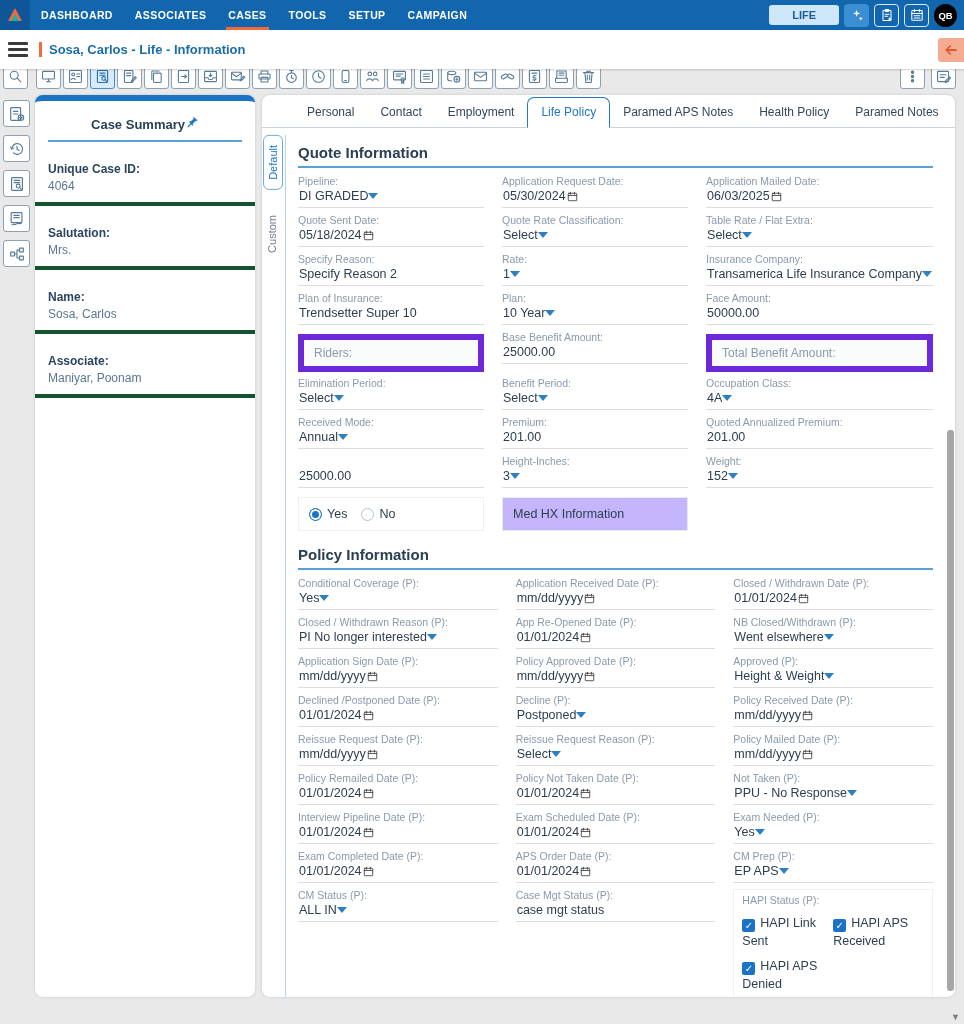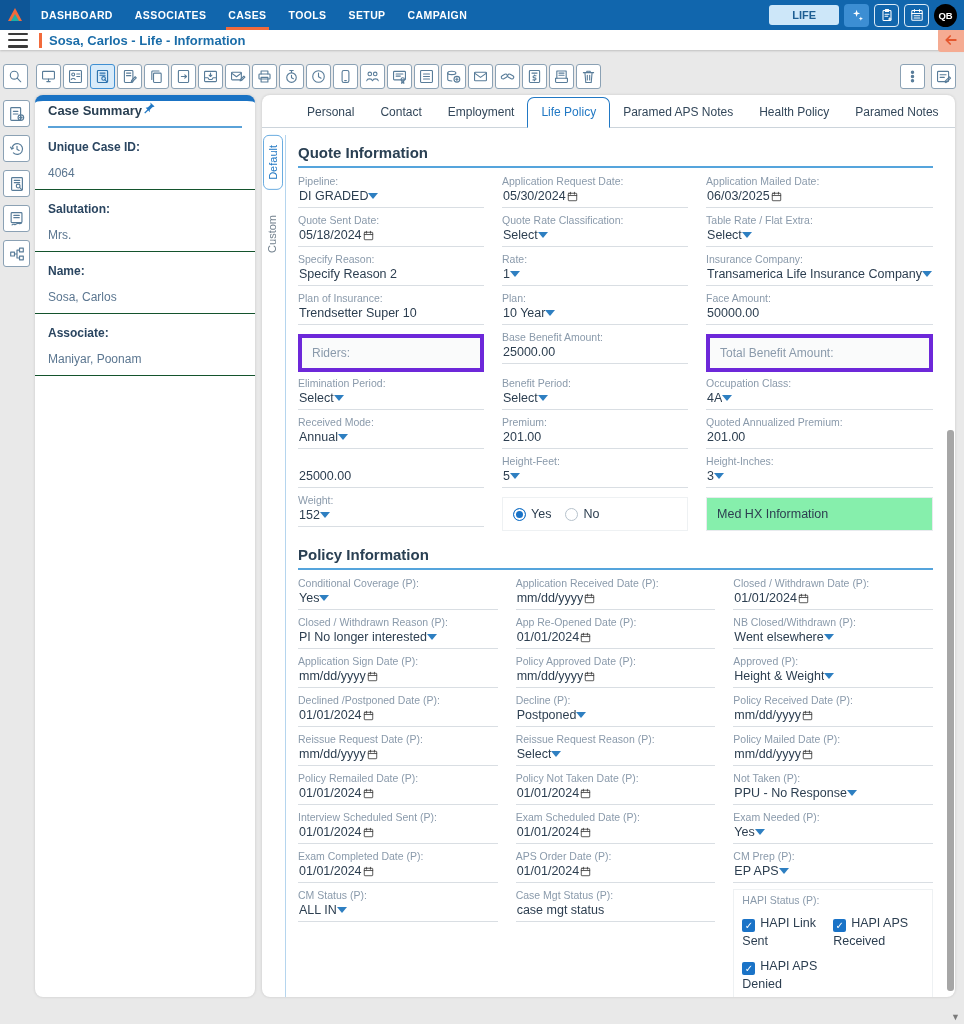--- a/index.html
+++ b/index.html
@@ -12,68 +12,68 @@
   .nav-item{color:#fff;font-size:10.5px;font-weight:700;letter-spacing:.4px;padding:0 11px;line-height:30px;position:relative;cursor:pointer;white-space:nowrap}
   .nav-item.active::after{content:"";position:absolute;left:9px;right:9px;bottom:0;height:3px;background:#f26a3b}
   .nav-right{margin-left:auto;display:flex;align-items:center;gap:5px;padding-right:7px}
   .life-btn{background:#cde7f9;color:#1d5e93;font-weight:700;font-size:11px;padding:4px 23px;border-radius:3px;cursor:pointer}
   .nav-ic{width:25px;height:23px;border-radius:4px;display:flex;align-items:center;justify-content:center;color:#fff;cursor:pointer}
   .nav-ic.bg{background:#3c8ed3}
   .nav-ic.br{border:1.5px solid #dcebf7}
   .qb{width:23px;height:23px;border-radius:50%;background:#000000;color:#fff;font-size:9.5px;font-weight:700;display:flex;align-items:center;justify-content:center;cursor:pointer}
 
   
-  .titlebar{position:absolute;top:30px;left:0;width:964px;height:20px;background:#fff;display:flex;align-items:center;box-shadow:0 1px 2px rgba(0,0,0,.18);z-index:4}
+  .titlebar{position:absolute;top:30px;left:0;width:964px;height:39px;background:#fff;display:flex;align-items:center;box-shadow:0 1px 2px rgba(0,0,0,.18);z-index:4}
   .burger{width:20px;height:15px;margin:0 11px 0 8px;display:flex;flex-direction:column;justify-content:space-between;cursor:pointer}
   .burger span{height:2.6px;background:#3a3a3a;border-radius:1px}
   .title-accent{width:3px;height:15px;background:#f26a3b;margin-right:7px}
   .page-title{color:#1b6da9;font-weight:700;font-size:13px}
   .back-btn{margin-left:auto;width:26px;height:24px;background:#f5ab92;display:flex;align-items:center;justify-content:center;color:#e4572e;border-radius:3px 0 0 3px;cursor:pointer}
 
   
   .toolbar{position:absolute;top:58px;left:0;width:964px;height:36px;display:flex;align-items:center}
   .tool-btn{width:25px;height:25px;background:#fff;border:1px solid #8ba1b4;border-radius:3px;display:flex;align-items:center;justify-content:center;color:#587c99;margin-right:2px;cursor:pointer;flex:0 0 auto}
   .tool-btn.active{background:#d8ebfa;border-color:#3f8fd2;color:#2b71ad}
   #search-slot{margin:0 8px 0 3px}
   .tool-right{margin-left:auto;margin-right:6px;display:flex;gap:4px}
 
   
   .rail{position:absolute;left:3px;top:100px;display:flex;flex-direction:column;gap:8px}
 
   
   .case-card{position:absolute;left:35px;top:95px;width:220px;height:902px;background:#fff;border-radius:8px;box-shadow:0 0 3px rgba(0,0,0,.15);border-top:6px solid #1a73c4}
-  .case-head{display:flex;justify-content:flex-start;align-items:center;padding:0 13px 7px}
+  .case-head{display:flex;justify-content:center;align-items:center;padding:14px 13px 7px}
   .case-title{font-size:13px;font-weight:700;color:#2a4053}
   .pin{color:#2178c4;cursor:pointer}
   .case-div{border-bottom:2px solid #5aa2d8;margin:0 13px}
-  .cfield{padding:12px 13px 9px;border-bottom:1px solid #14532d}
+  .cfield{padding:20px 13px 9px;border-bottom:4px solid #14532d}
   .cfield .cl{font-size:12px;font-weight:700;color:#2a4560}
-  .cfield .cv{font-size:12px;color:#5b7690;margin-top:12px}
+  .cfield .cv{font-size:12px;color:#5b7690;margin-top:3px}
 
   
   .main-card{position:absolute;left:262px;top:95px;width:693px;height:902px;background:#fff;border-radius:8px;box-shadow:0 0 3px rgba(0,0,0,.15)}
   .tabs{display:flex;align-items:flex-end;height:33px;border-bottom:1px solid #ccd4db;padding:0 8px 0 32px}
   .tab{font-size:12px;color:#33475a;padding:7px 13px 8px;cursor:pointer;white-space:nowrap}
   .tab.active{color:#2178c4;border:1px solid #2178c4;border-bottom:1px solid #fff;border-radius:7px 7px 0 0;margin-bottom:-1px;background:#fff}
 
   .vtabs{position:absolute;left:1px;top:40px;width:21px}
   .vtab{writing-mode:vertical-rl;transform:rotate(180deg);font-size:11px;color:#72808d;padding:9px 3px;margin-bottom:16px;cursor:pointer;background:#fff}
   .vtab.active{color:#2178c4;border:1px solid #6aace0;border-radius:6px;font-weight:400}
 
   .content{position:absolute;left:23px;top:40px;right:10px;bottom:0;border-left:1px solid #b5d5ee;padding-left:12px;overflow:hidden}
   .section-title{font-size:15px;font-weight:700;color:#2a4053;padding:9px 0 5px;border-bottom:2px solid #55a4dc;margin-right:12px}
   .grid{display:grid;grid-template-columns:repeat(3,1fr);column-gap:18px;row-gap:5px;margin:7px 12px 0 0;align-items:start}
   .cell{min-height:34px}
   .flabel{font-size:10.5px;color:#8a9aab;line-height:13px;min-height:13px}
   .vrow{display:flex;align-items:center;justify-content:flex-start;border-bottom:1px solid #d9dee3;padding:1px 1px 4px;min-height:17px;cursor:pointer}
   .fvalue{font-size:12.5px;color:#2c3e50;white-space:nowrap;overflow:hidden}
   .caret{width:0;height:0;border-left:5px solid transparent;border-right:5px solid transparent;border-top:6px solid #2e7fc1;flex:0 0 auto}
   .dateic{color:#3c3c3c;display:flex;flex:0 0 auto}
-  .box-cell{border:4px solid #6d28d9;background:#fafbfb;min-height:38px;display:flex;align-items:center;padding:0 10px;font-size:12px;color:#8a9aab;margin-top:3px}
-  .boxtext-cell{border:1px solid #e8ebee;background:#86efac;min-height:34px;display:flex;align-items:center;padding:0 10px;font-size:12.5px;color:#2c3e50;margin-top:3px}
+  .box-cell{border:6px solid #6d28d9;background:#fafbfb;min-height:38px;display:flex;align-items:center;padding:0 10px;font-size:12px;color:#8a9aab;margin-top:3px}
+  .boxtext-cell{border:1px solid #e8ebee;background:#c4b5fd;min-height:34px;display:flex;align-items:center;padding:0 10px;font-size:12.5px;color:#2c3e50;margin-top:3px}
   .radio-cell{border:1px solid #eef1f3;min-height:34px;display:flex;align-items:center;gap:14px;padding:0 10px;margin-top:3px}
   .radio{display:flex;align-items:center;gap:5px;font-size:12.5px;color:#2c3e50;cursor:pointer}
   .rdot{width:13px;height:13px;border-radius:50%}
   .rdot.sel{background:#1a73c7;box-shadow:inset 0 0 0 2px #fff;border:1px solid #1a73c7}
   .rdot.un{border:1.5px solid #b6c2cc;background:#fff}
   .checks-cell{border:1px solid #eef1f3;padding:0 8px 6px}
   .chk-items{display:flex;flex-wrap:wrap}
   .chk{width:50%;font-size:12.5px;color:#2c3e50;margin-top:7px;line-height:1.45;cursor:pointer}
   .cb{display:inline-block;width:13px;height:13px;background:#1a73c7;border-radius:2px;color:#fff;font-size:10px;line-height:13px;text-align:center;vertical-align:-2px;margin-right:5px}
 
@@ -545,27 +545,20 @@
             <span class="fvalue">201.00</span>
           </div>
         </div>
         <div class="cell">
           <div class="flabel"></div>
           <div class="vrow">
             <span class="fvalue">25000.00</span>
           </div>
         </div>
         <div class="cell">
-          <div class="flabel">Height-Feet:</div>
-          <div class="vrow">
-            <span class="fvalue">5</span>
-            <span class="caret"></span>
-          </div>
-        </div>
-        <div class="cell">
           <div class="flabel">Height-Inches:</div>
           <div class="vrow">
             <span class="fvalue">3</span>
             <span class="caret"></span>
           </div>
         </div>
         <div class="cell">
           <div class="flabel">Weight:</div>
           <div class="vrow">
             <span class="fvalue">152</span>
@@ -761,21 +754,21 @@
           </div>
         </div>
         <div class="cell">
           <div class="flabel">Not Taken (P):</div>
           <div class="vrow">
             <span class="fvalue">PPU - No Response</span>
             <span class="caret"></span>
           </div>
         </div>
         <div class="cell">
-          <div class="flabel">Interview Scheduled Sent (P):</div>
+          <div class="flabel">Interview Pipeline Date (P):</div>
           <div class="vrow">
             <span class="fvalue">01/01/2024</span>
             <span class="dateic">
               <svg viewBox="0 0 20 20" width="13" height="13" stroke="currentColor" fill="none" stroke-width="1.3" stroke-linecap="round" stroke-linejoin="round">
                 <rect x="3.5" y="5" width="13" height="11.5" rx="1"></rect>
                 <path d="M3.5 8.5h13M7 3.5v3M13 3.5v3"></path>
               </svg>
             </span>
           </div>
         </div>

